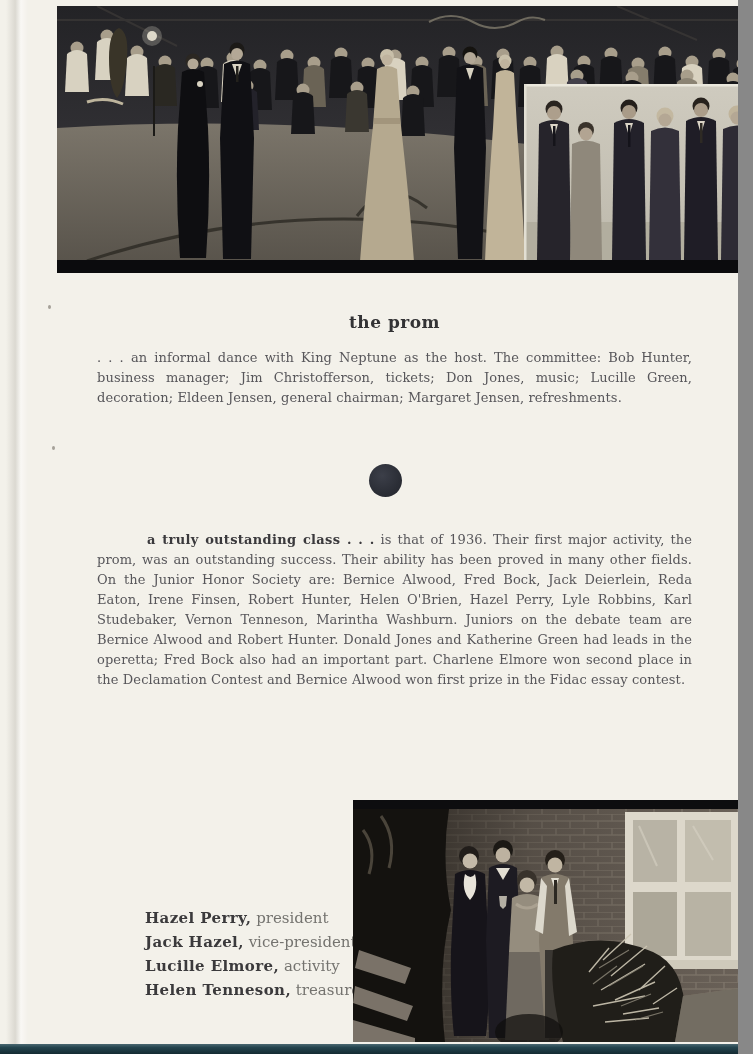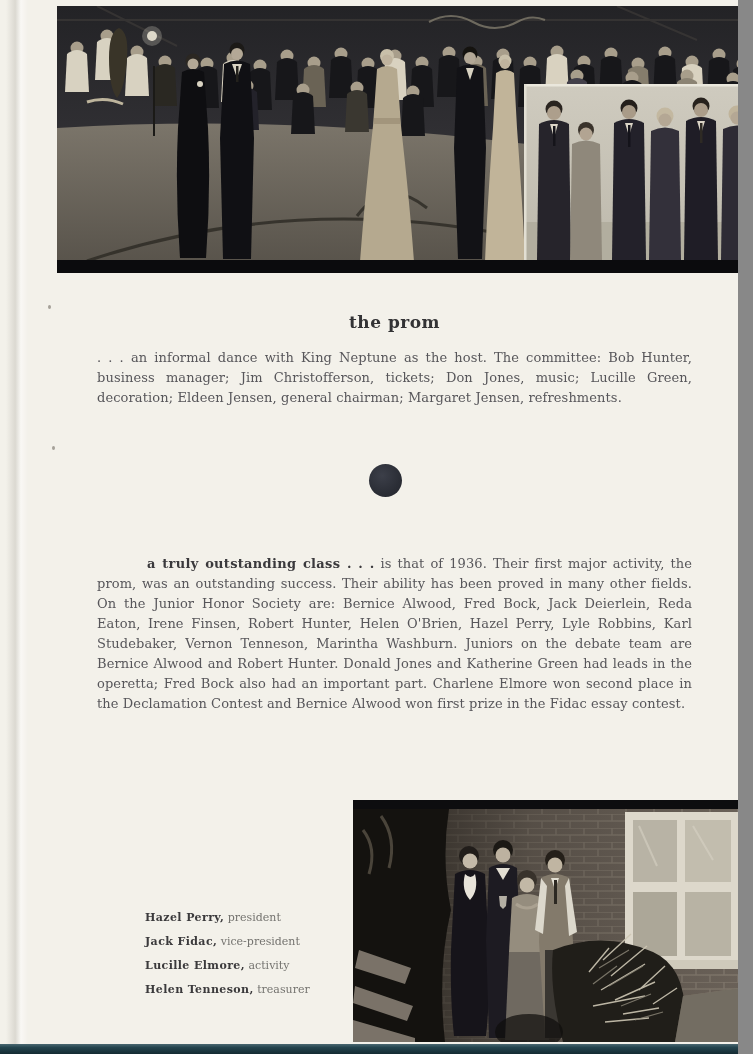--- a/index.html
+++ b/index.html
@@ -28,29 +28,29 @@
   .col{position:absolute; left:97px; width:595px;}
   .section-heading{
     top:312px; text-align:center; font-weight:bold; font-size:17px;
     color:#333335; letter-spacing:.5px;
   }
   .body-par{
     font-size:13px; line-height:20px; text-align:justify;
     letter-spacing:.1px; color:#57565a; hyphens:none;
   }
   .prom-par{top:348px;}
-  .class-par{top:554px; text-indent:50px;}
+  .class-par{top:530px; text-indent:50px;}
   .class-lead{font-weight:bold; color:#3a393c; letter-spacing:.3px;}
   .divider-dot{
     position:absolute; left:369px; top:464px; width:33px; height:33px;
     border-radius:50%;
     background:radial-gradient(circle at 40% 35%, #3c3f49 0%, #2b2e36 60%, #23252c 100%);
   }
   .officers{
-    position:absolute; left:145px; top:906px; font-size:11px; line-height:24px;
+    position:absolute; left:145px; top:906px; font-size:15px; line-height:24px;
   }
   .officer-line{white-space:nowrap;}
   .officer-name{font-weight:bold; color:#3b3a3c; letter-spacing:.4px;}
   .officer-title{color:#74736f;}
 </style>
 </head>
 <body>
 
 <div class="page">
 
@@ -204,21 +204,21 @@
   <div class="col body-par class-par">
     <span class="class-lead">a truly outstanding class . . .</span><span> is that of 1936. Their first major activity, the prom, was an outstanding success. Their ability has been proved in many other fields. On the Junior Honor Society are: Bernice Alwood, Fred Bock, Jack Deierlein, Reda Eaton, Irene Finsen, Robert Hunter, Helen O'Brien, Hazel Perry, Lyle Robbins, Karl Studebaker, Vernon Tenneson, Marintha Washburn. Juniors on the debate team are Bernice Alwood and Robert Hunter. Donald Jones and Katherine Green had leads in the operetta; Fred Bock also had an important part. Charlene Elmore won second place in the Declamation Contest and Bernice Alwood won first prize in the Fidac essay contest.</span>
   </div>
 
   <div class="officers">
     <div class="officer-line">
       <span class="officer-name">Hazel Perry,</span>
       <span class="officer-title">president</span>
     </div>
     <div class="officer-line">
-      <span class="officer-name">Jack Fidac,</span>
+      <span class="officer-name">Jack Hazel,</span>
       <span class="officer-title">vice-president</span>
     </div>
     <div class="officer-line">
       <span class="officer-name">Lucille Elmore,</span>
       <span class="officer-title">activity</span>
     </div>
     <div class="officer-line">
       <span class="officer-name">Helen Tenneson,</span>
       <span class="officer-title">treasurer</span>
     </div>

